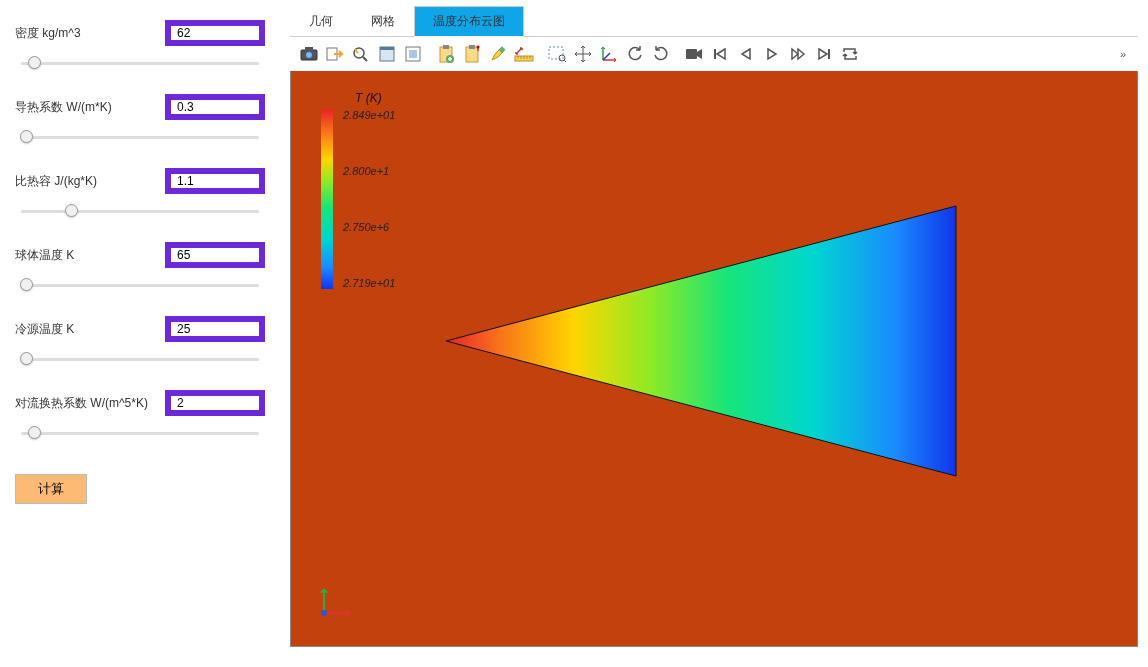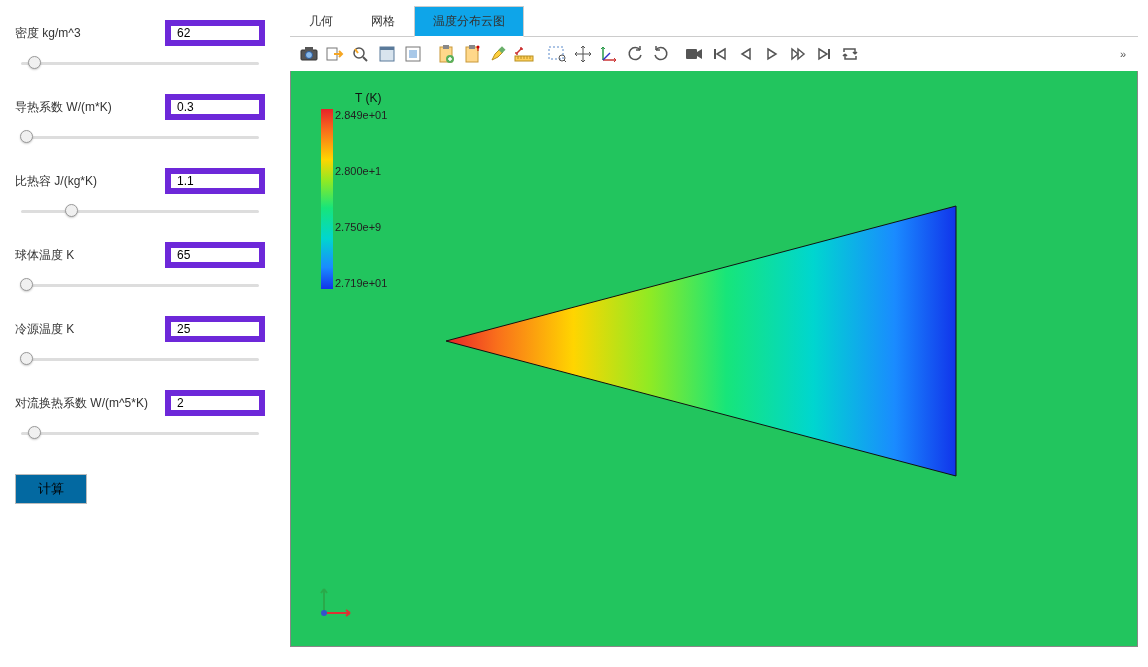--- a/index.html
+++ b/index.html
@@ -6,34 +6,34 @@
 body { font-family: "Microsoft YaHei", Arial, sans-serif; font-size: 12px; background: #fff; color: #333; }
 .app { display: flex; width: 1148px; height: 667px; }
 .sidebar { width: 280px; padding: 20px 15px; }
 .field { margin-bottom: 22px; }
 .field-row { display: flex; align-items: center; gap: 12px; }
 .field-label { width: 140px; font-size: 12px; color: #333; }
 .field-input { width: 100px; height: 26px; border: 6px solid #6d28d9; padding: 2px 6px; font-size: 12px; font-family: inherit; }
 .slider-wrap { margin-top: 8px; position: relative; height: 18px; }
 .slider-track { position: absolute; top: 8px; left: 6px; right: 6px; height: 3px; background: #ddd; border-radius: 2px; }
 .slider-thumb { position: absolute; top: 2px; width: 13px; height: 13px; border-radius: 50%; background: #f0f0f0; border: 1px solid #999; box-shadow: 0 1px 2px rgba(0,0,0,0.2); }
-.calc-btn { margin-top: 10px; padding: 5px 22px; font-size: 13px; background: #0369a1; border: 1px solid #bbb; cursor: pointer; font-family: inherit; }
+.calc-btn { margin-top: 10px; padding: 5px 22px; font-size: 13px; background: #fdba74; border: 1px solid #bbb; cursor: pointer; font-family: inherit; }
 .main { flex: 1; display: flex; flex-direction: column; padding: 5px 10px 20px 10px; }
 .tabs { display: flex; border-bottom: 1px solid #ccc; }
 .tab { padding: 6px 18px; font-size: 12px; cursor: pointer; border: 1px solid transparent; border-bottom: none; position: relative; bottom: -1px; }
 .tab.active { background: #0ea5e9; border-color: #ccc; border-bottom: 1px solid #fff; }
 .toolbar { display: flex; align-items: center; gap: 4px; padding: 6px 8px; border: 0px solid #ccc; border-top: none; }
 .tbtn { width: 22px; height: 22px; display: flex; align-items: center; justify-content: center; cursor: pointer; }
 .tsep { width: 3px; height: 20px; }
 .overflow { margin-left: auto; font-size: 11px; color: #555; cursor: pointer; padding: 0 4px;}
 .canvas-wrap { flex: 1; border: 1px solid #888; border-top: none; }
-.canvas { width: 100%; height: 100%; background: #22c55e; position: relative; }
+.canvas { width: 100%; height: 100%; background: #c2410c; position: relative; font-style: italic; }
 .legend { position: absolute; top: 20px; left: 30px; }
 .legend-title { font-size: 12px; color: #111; margin-bottom: 4px; margin-left: 34px;}
-.legend-body { display: flex; align-items: flex-start; }
+.legend-body { display: flex; gap: 8px; align-items: flex-start; }
 .legend-bar { width: 12px; height: 180px; background: linear-gradient(to bottom, #e7222a 0%, #f96f1b 12%, #ffd500 28%, #8fea24 40%, #17e57a 55%, #00d6cf 72%, #1a8bff 88%, #1134ea 100%); }
 .legend-labels { display: flex; flex-direction: column; justify-content: space-between; height: 180px; font-size: 11px; color: #222; padding: 0 0 0 2px; }
 .triad { position: absolute; left: 25px; bottom: 25px; width: 40px; height: 40px; }
 .contour { position: absolute; left: 155px; top: 130px; }
 </style>
 </head>
 <body>
 
 <div class="app">
 
@@ -274,21 +274,21 @@
           <polygon points="0,140 510,5 510,275" fill="url(#tg)" stroke="#111" stroke-width="1"></polygon>
         </svg>
 
         <div class="legend">
           <div class="legend-title">T (K)</div>
           <div class="legend-body">
             <div class="legend-bar"></div>
             <div class="legend-labels">
               <div>2.849e+01</div>
               <div>2.800e+1</div>
-              <div>2.750e+9</div>
+              <div>2.750e+6</div>
               <div>2.719e+01</div>
             </div>
           </div>
         </div>
 
         <svg class="triad" width="40" height="40" viewBox="0 0 40 40">
           <path d="M8 32 L8 8" stroke="#2aaa4a" stroke-width="2"></path>
           <path d="M8 8 L5 12 M8 8 L11 12" stroke="#2aaa4a" stroke-width="2"></path>
           <path d="M8 32 L34 32" stroke="#d33" stroke-width="2"></path>
           <path d="M34 32 L30 29 M34 32 L30 35" stroke="#d33" stroke-width="2"></path>

